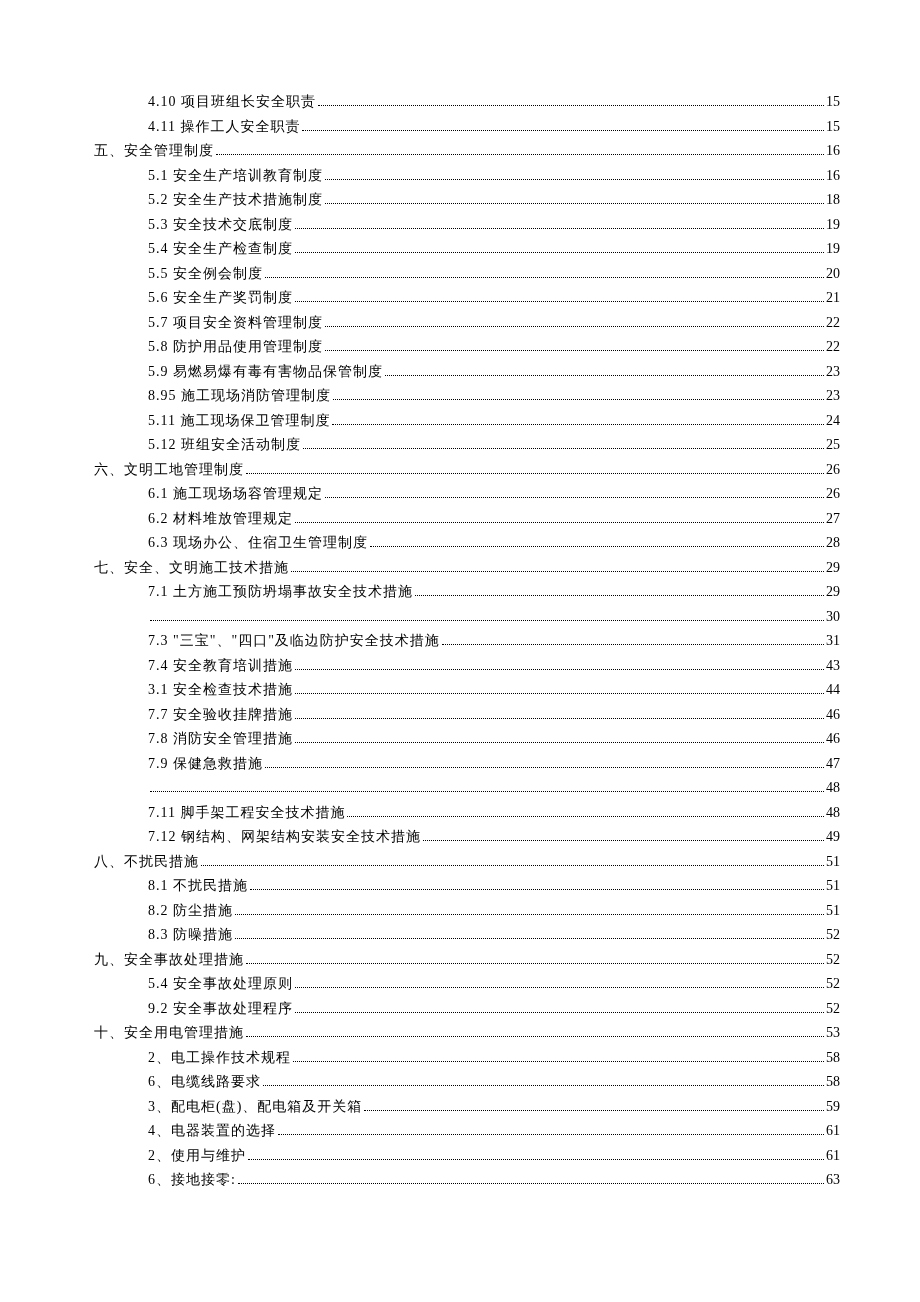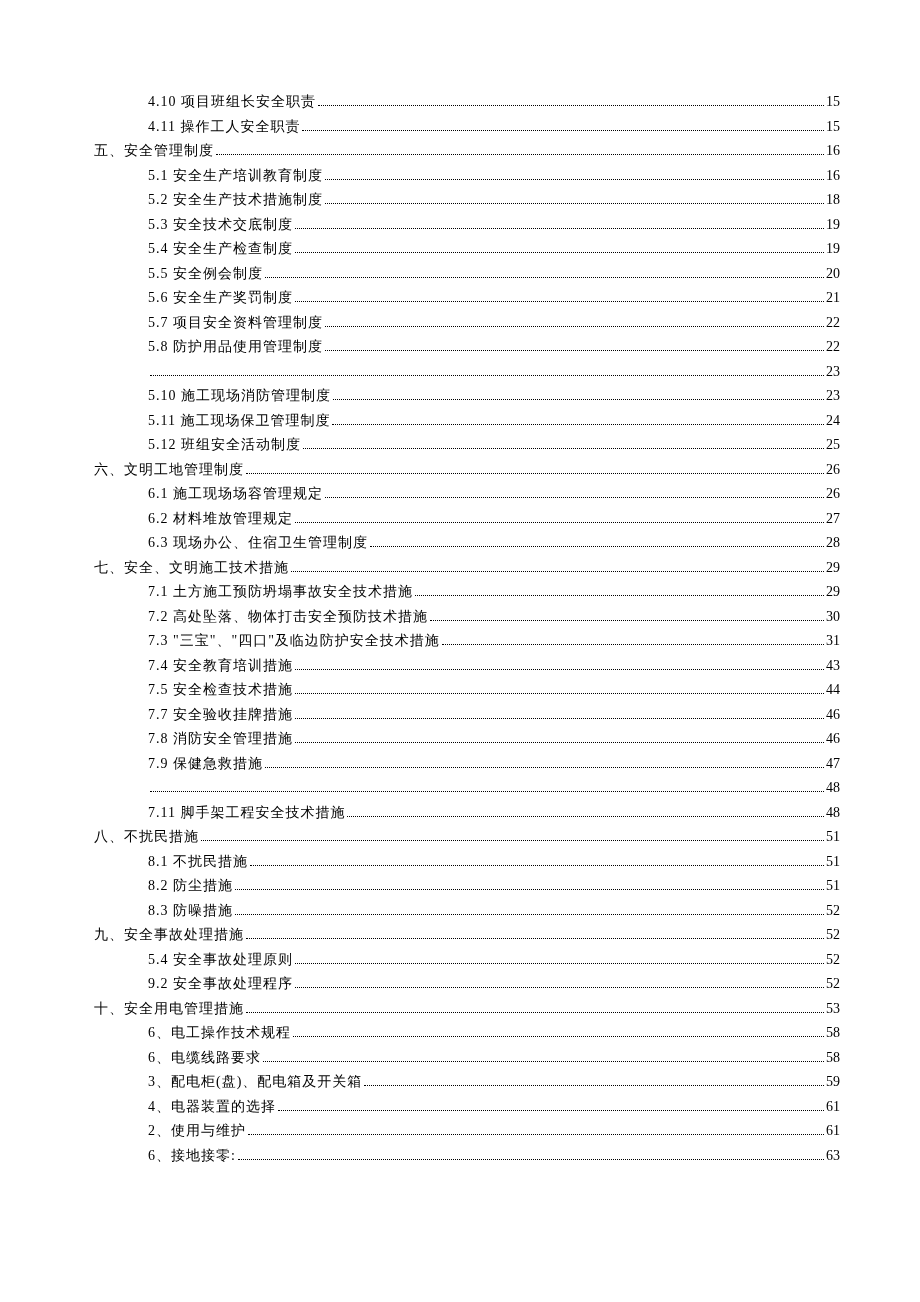--- a/index.html
+++ b/index.html
@@ -94,25 +94,26 @@
         <span class="toc-label">5.7 项目安全资料管理制度</span>
         <span class="toc-dots"></span>
         <span class="toc-page">22</span>
       </div>
       <div class="toc-line indent-1">
         <span class="toc-label">5.8 防护用品使用管理制度</span>
         <span class="toc-dots"></span>
         <span class="toc-page">22</span>
       </div>
       <div class="toc-line indent-1">
+        <span class="toc-label">5.9 易燃易爆有毒有害物品保管制度</span>
         <span class="toc-dots"></span>
         <span class="toc-page">23</span>
       </div>
       <div class="toc-line indent-1">
-        <span class="toc-label">5.10 施工现场消防管理制度</span>
+        <span class="toc-label">8.95 施工现场消防管理制度</span>
         <span class="toc-dots"></span>
         <span class="toc-page">23</span>
       </div>
       <div class="toc-line indent-1">
         <span class="toc-label">5.11 施工现场保卫管理制度</span>
         <span class="toc-dots"></span>
         <span class="toc-page">24</span>
       </div>
       <div class="toc-line indent-1">
         <span class="toc-label">5.12 班组安全活动制度</span>
@@ -143,36 +144,35 @@
         <span class="toc-label">七、安全、文明施工技术措施</span>
         <span class="toc-dots"></span>
         <span class="toc-page">29</span>
       </div>
       <div class="toc-line indent-1">
         <span class="toc-label">7.1 土方施工预防坍塌事故安全技术措施</span>
         <span class="toc-dots"></span>
         <span class="toc-page">29</span>
       </div>
       <div class="toc-line indent-1">
-        <span class="toc-label">7.2 高处坠落、物体打击安全预防技术措施</span>
         <span class="toc-dots"></span>
         <span class="toc-page">30</span>
       </div>
       <div class="toc-line indent-1">
         <span class="toc-label">7.3 "三宝"、"四口"及临边防护安全技术措施</span>
         <span class="toc-dots"></span>
         <span class="toc-page">31</span>
       </div>
       <div class="toc-line indent-1">
         <span class="toc-label">7.4 安全教育培训措施</span>
         <span class="toc-dots"></span>
         <span class="toc-page">43</span>
       </div>
       <div class="toc-line indent-1">
-        <span class="toc-label">7.5 安全检查技术措施</span>
+        <span class="toc-label">3.1 安全检查技术措施</span>
         <span class="toc-dots"></span>
         <span class="toc-page">44</span>
       </div>
       <div class="toc-line indent-1">
         <span class="toc-label">7.7 安全验收挂牌措施</span>
         <span class="toc-dots"></span>
         <span class="toc-page">46</span>
       </div>
       <div class="toc-line indent-1">
         <span class="toc-label">7.8 消防安全管理措施</span>
@@ -186,20 +186,25 @@
       </div>
       <div class="toc-line indent-1">
         <span class="toc-dots"></span>
         <span class="toc-page">48</span>
       </div>
       <div class="toc-line indent-1">
         <span class="toc-label">7.11 脚手架工程安全技术措施</span>
         <span class="toc-dots"></span>
         <span class="toc-page">48</span>
       </div>
+      <div class="toc-line indent-1">
+        <span class="toc-label">7.12 钢结构、网架结构安装安全技术措施</span>
+        <span class="toc-dots"></span>
+        <span class="toc-page">49</span>
+      </div>
       <div class="toc-line indent-0">
         <span class="toc-label">八、不扰民措施</span>
         <span class="toc-dots"></span>
         <span class="toc-page">51</span>
       </div>
       <div class="toc-line indent-1">
         <span class="toc-label">8.1 不扰民措施</span>
         <span class="toc-dots"></span>
         <span class="toc-page">51</span>
       </div>
@@ -227,21 +232,21 @@
         <span class="toc-label">9.2 安全事故处理程序</span>
         <span class="toc-dots"></span>
         <span class="toc-page">52</span>
       </div>
       <div class="toc-line indent-0">
         <span class="toc-label">十、安全用电管理措施</span>
         <span class="toc-dots"></span>
         <span class="toc-page">53</span>
       </div>
       <div class="toc-line indent-1">
-        <span class="toc-label">6、电工操作技术规程</span>
+        <span class="toc-label">2、电工操作技术规程</span>
         <span class="toc-dots"></span>
         <span class="toc-page">58</span>
       </div>
       <div class="toc-line indent-1">
         <span class="toc-label">6、电缆线路要求</span>
         <span class="toc-dots"></span>
         <span class="toc-page">58</span>
       </div>
       <div class="toc-line indent-1">
         <span class="toc-label">3、配电柜(盘)、配电箱及开关箱</span>

